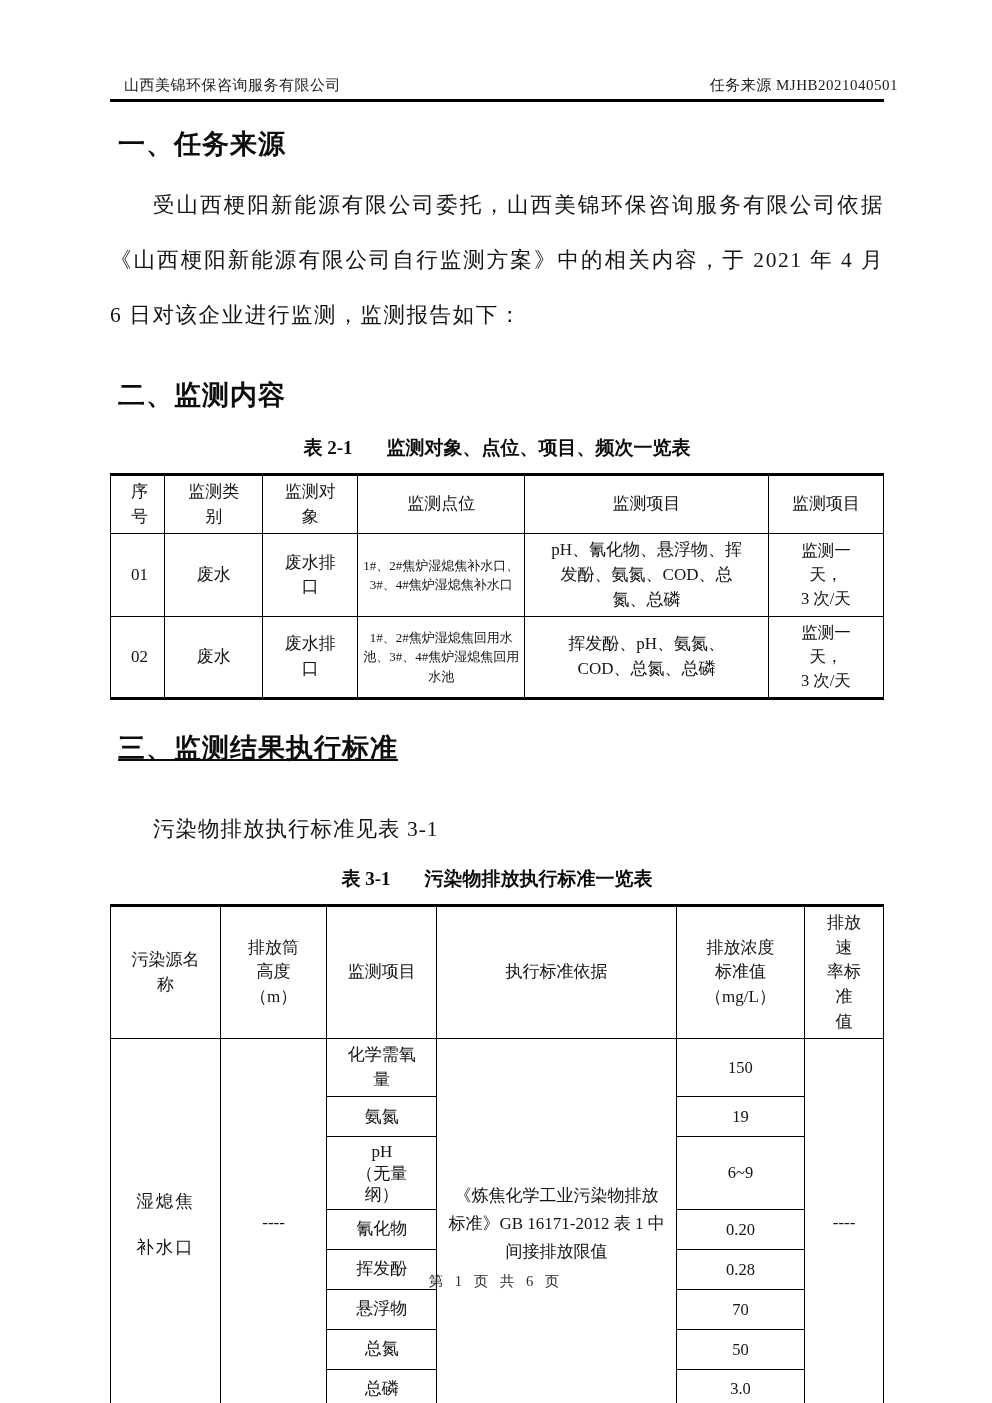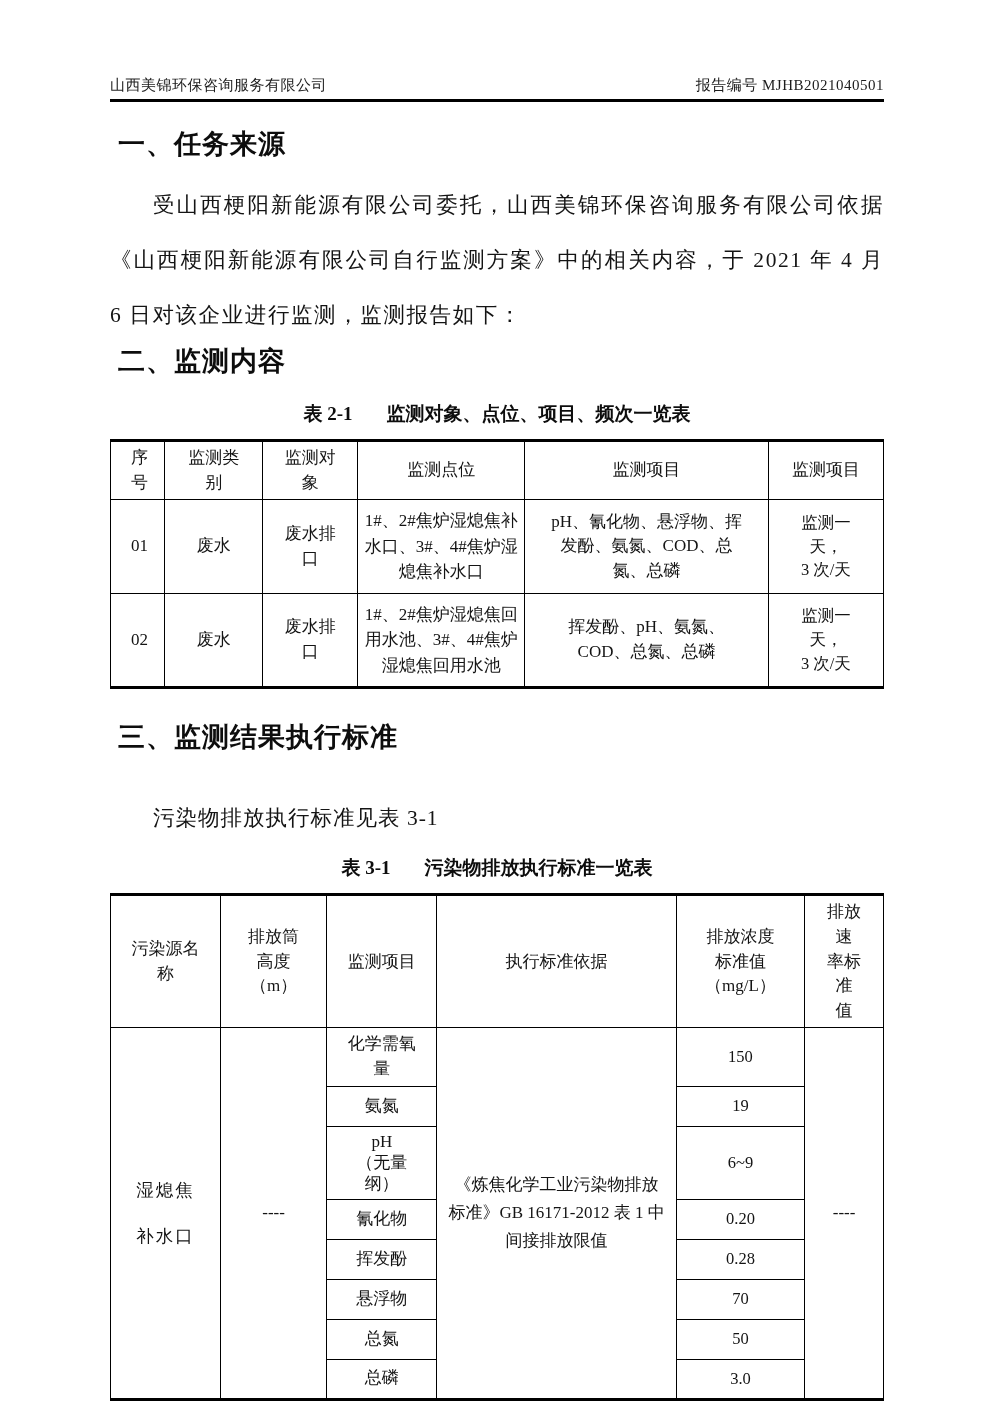--- a/index.html
+++ b/index.html
@@ -9,21 +9,21 @@
     width: 992px;
     height: 1403px;
     background: #ffffff;
     font-family: "Liberation Serif", "DejaVu Serif", serif;
     color: #111111;
     overflow: hidden;
   }
   
   .doc-header {
     position: absolute;
-    top: 76px; left: 110px; width: 774px;
+    top: 76px; left: 124px; width: 774px;
     display: flex; justify-content: space-between; align-items: flex-end;
     font-size: 15px; color: #1c1c1c;
     letter-spacing: 0.5px;
   }
   .header-rule {
     position: absolute;
     top: 99px; left: 110px; width: 774px; height: 3px;
     background: #000000;
   }
   
@@ -78,21 +78,21 @@
     vertical-align: middle;
     padding: 4px 20px;
     font-weight: normal;
     line-height: 1.45;
   }
   table.doc-table tr.top-edge th { border-top: 3px solid #000; }
   table.doc-table tr.bottom-edge td { border-bottom: 3px solid #000; }
   table.doc-table td.bottom-edge, table.doc-table th.bottom-edge { border-bottom: 3px solid #000; }
   .t21-head { height: 52px; }
   .t21-row { height: 68px; }
-  .t21 .points { font-size: 17px; line-height: 1.5; padding: 8px 4px; }
+  .t21 .points { font-size: 13px; line-height: 1.5; padding: 8px 4px; }
   .t21 .items { font-size: 17px; }
   .t21 .freq { font-size: 16.5px; }
   .t31-head { height: 89px; }
   .t31-row { height: 40px; }
   .t31 .source-cell { font-size: 17.5px; line-height: 46px; letter-spacing: 2px; }
   .t31 .basis-cell { font-size: 17px; line-height: 1.65; padding: 4px 10px; }
   .t31 .item-cell { font-size: 17px; }
   .t31 .value-cell { font-size: 16.5px; font-family: "Liberation Serif", "DejaVu Serif", serif; }
   .pre { white-space: pre-line; }
   
@@ -105,30 +105,30 @@
     color: #2a2a2a;
   }
 </style>
 </head>
 <body>
 
 <div class="page">
 
   <div class="doc-header">
     <span>山西美锦环保咨询服务有限公司</span>
-    <span>报告编号 MJHB2021040501</span>
+    <span>任务来源 MJHB2021040501</span>
   </div>
   <div class="header-rule"></div>
 
   <div class="content">
 
     <h1 class="sec-title first">一、任务来源</h1>
     <p class="body-par">受山西梗阳新能源有限公司委托，山西美锦环保咨询服务有限公司依据《山西梗阳新能源有限公司自行监测方案》中的相关内容，于 2021 年 4 月 6 日对该企业进行监测，监测报告如下：</p>
 
-    <h1 class="sec-title" style="">二、监测内容</h1>
+    <h1 class="sec-title" style="margin-top:34px;">二、监测内容</h1>
 
     <div class="tbl-caption">
       <span class="cap-label">表 2-1</span><span>监测对象、点位、项目、频次一览表</span>
     </div>
 
     <table class="doc-table t21">
       <colgroup>
         <col style="width:7.0%">
           <col style="width:12.7%">
           <col style="width:12.3%">
@@ -159,21 +159,21 @@
         <td>废水</td>
         <td>废水排口</td>
         <td class="points">1#、2#焦炉湿熄焦回用水池、3#、4#焦炉湿熄焦回用水池</td>
         <td class="items">挥发酚、pH、氨氮、COD、总氮、总磷</td>
         <td class="freq pre">监测一天，
 3 次/天</td>
       </tr>
     </tbody>
       </table>
 
-    <h1 class="sec-title" style="margin-top:30px;">三、监测结果执行标准</h1>
+    <h1 class="sec-title" style="margin-top:30px;text-decoration:underline;">三、监测结果执行标准</h1>
     <p class="single-par" style="margin-top:48px;">污染物排放执行标准见表 3-1</p>
 
     <div class="tbl-caption">
       <span class="cap-label">表 3-1</span><span>污染物排放执行标准一览表</span>
     </div>
 
     <table class="doc-table t31">
       <colgroup>
         <col style="width:14.2%">
           <col style="width:13.8%">
@@ -232,14 +232,17 @@
       </tr>
       <tr class="t31-row bottom-edge">
         <td class="item-cell">总磷</td>
         <td class="value-cell">3.0</td>
       </tr>
     </tbody>
       </table>
 
   </div>
 
+  <div class="doc-footer">
+    <span>第 1 页 共 6 页</span>
+  </div>
 
 </div>
 
 </body></html>

